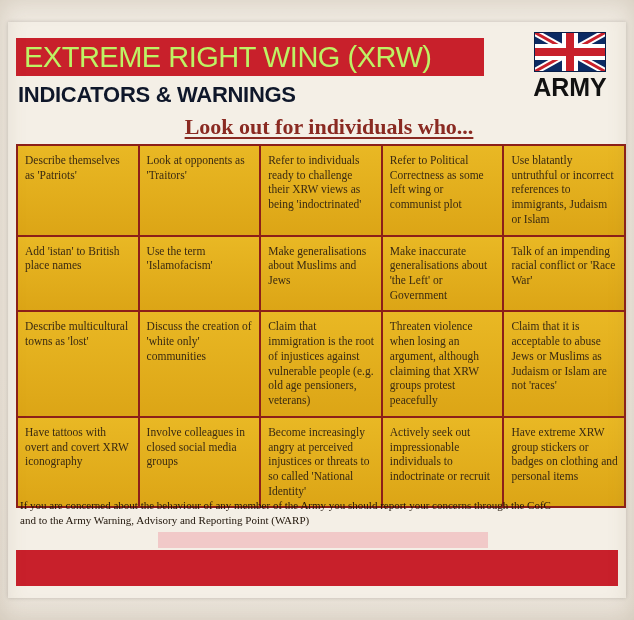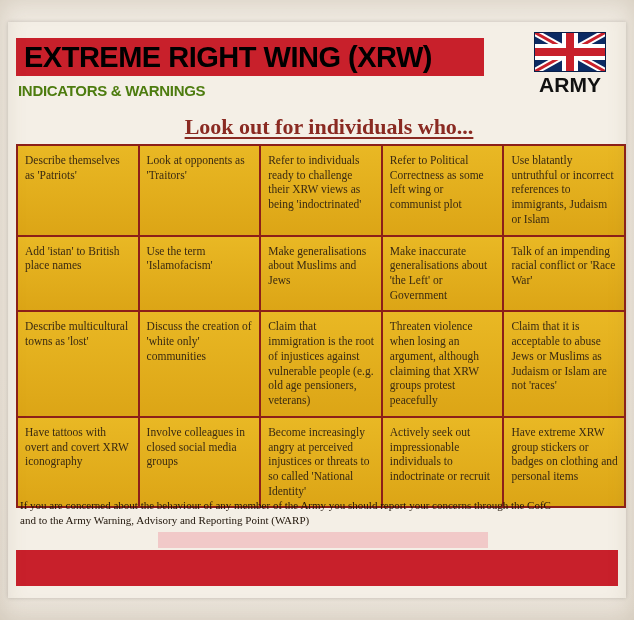--- a/index.html
+++ b/index.html
@@ -36,36 +36,36 @@
     top: 16px;
     width: 468px;
     height: 38px;
     background: #c8202b;
     display: flex;
     align-items: center;
     padding-left: 8px;
     box-sizing: border-box;
   }
   .title-bar .title-text {
-    color: #000000;
+    color: #bef264;
     font-family: "Liberation Sans", sans-serif;
-    font-weight: bold;
+    font-weight: normal;
     font-size: 29px;
     letter-spacing: -0.5px;
     line-height: 1;
     white-space: nowrap;
   }
   .subtitle {
     position: absolute;
     left: 10px;
     top: 60px;
-    color: #4d7c0f;
+    color: #0f172a;
     font-family: "Liberation Sans", sans-serif;
     font-weight: bold;
-    font-size: 15px;
+    font-size: 22px;
     letter-spacing: -0.3px;
   }
   .lookout {
     position: absolute;
     left: 0;
     right: 0;
     top: 92px;
     text-align: center;
     color: #8a2a22;
     font-family: "Liberation Serif", serif;
@@ -115,21 +115,21 @@
   }
   .flag .dr1 { transform: translate(-50%,-50%) rotate(29deg); }
   .flag .dr2 { transform: translate(-50%,-50%) rotate(-29deg); }
   .flag .vw { position: absolute; left: 50%; top: 0; width: 16px; height: 100%; background: #fff; transform: translateX(-50%); }
   .flag .hw { position: absolute; top: 50%; left: 0; height: 16px; width: 100%; background: #fff; transform: translateY(-50%); }
   .flag .vr { position: absolute; left: 50%; top: 0; width: 8px; height: 100%; background: #c8202b; transform: translateX(-50%); }
   .flag .hr { position: absolute; top: 50%; left: 0; height: 8px; width: 100%; background: #c8202b; transform: translateY(-50%); }
   .army-word {
     font-family: "Liberation Sans", sans-serif;
     font-weight: bold;
-    font-size: 21px;
+    font-size: 25px;
     color: #111111;
     letter-spacing: 0px;
     margin-top: 1px;
   }
   
   .grid {
     position: absolute;
     left: 8px;
     top: 122px;
     width: 610px;

